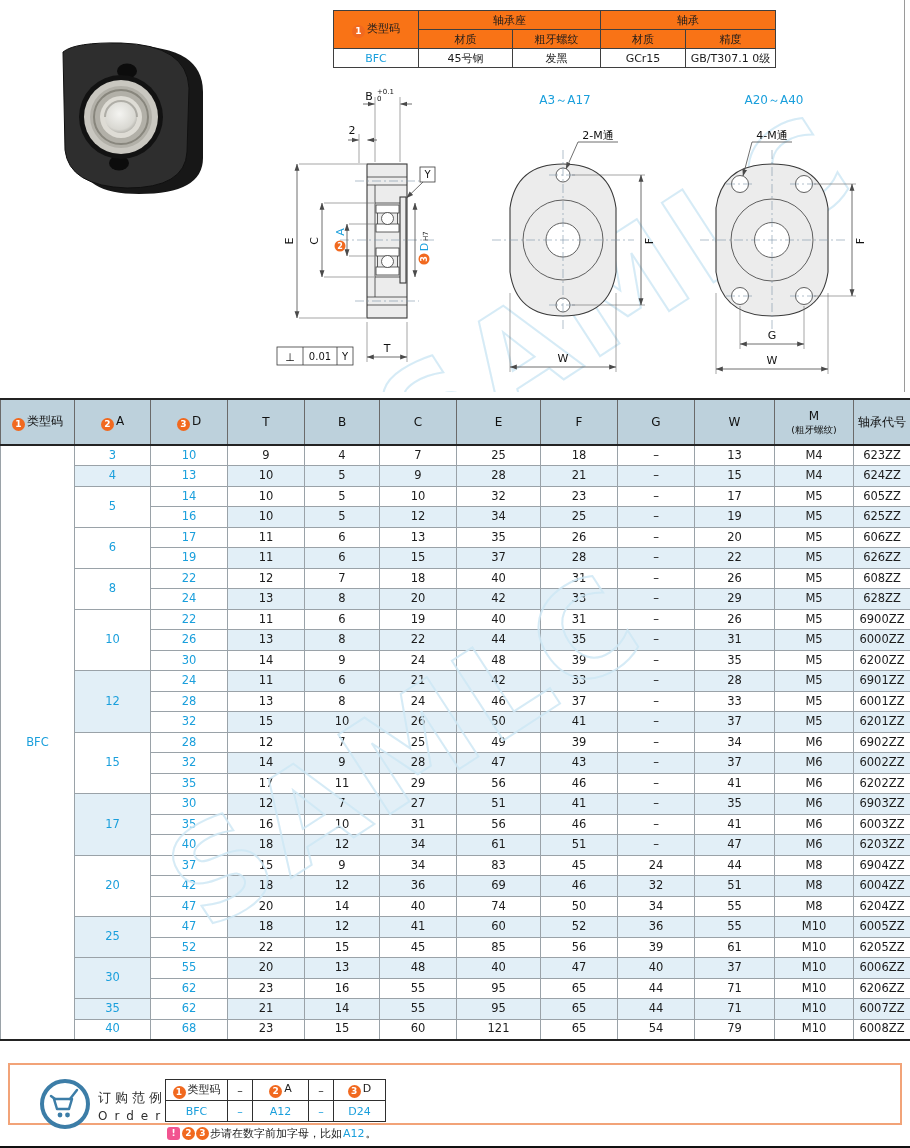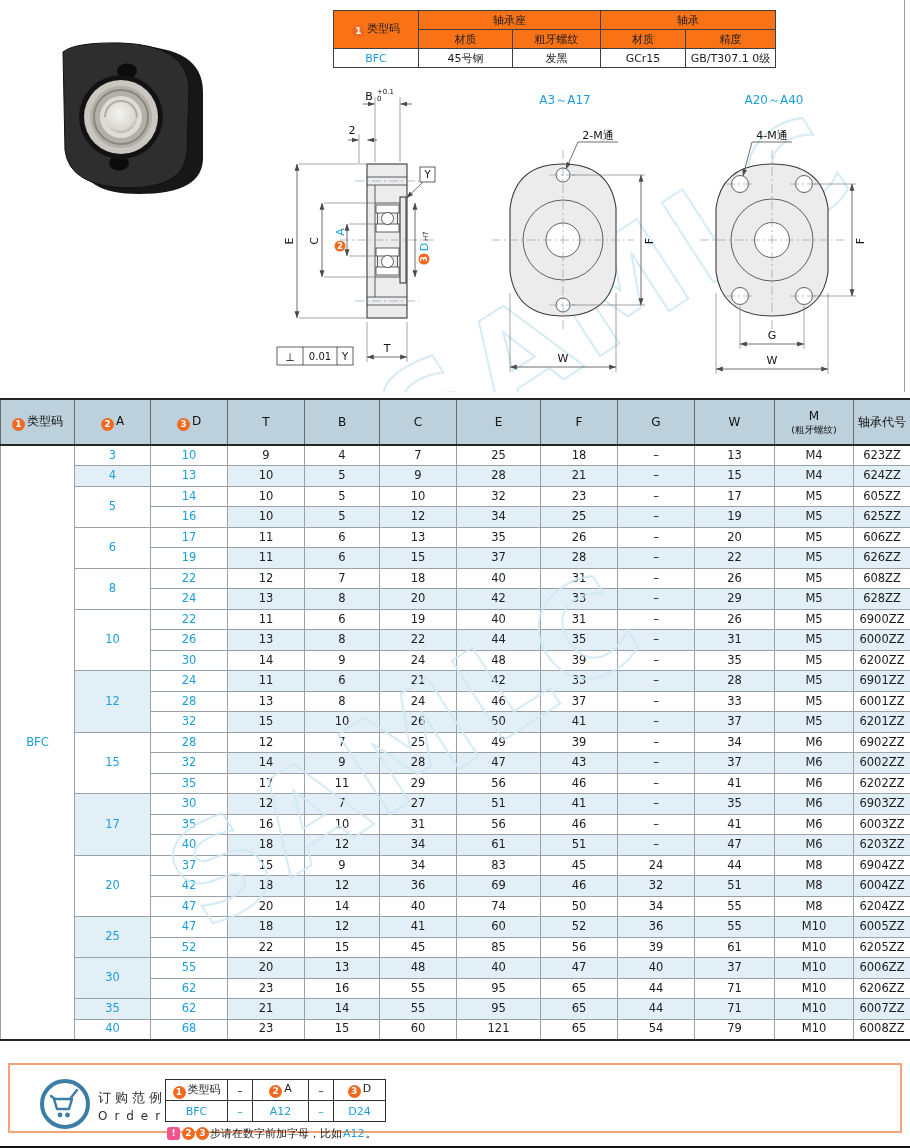--- a/index.html
+++ b/index.html
@@ -49,21 +49,21 @@
           padding:0; line-height:1; background:#fff; }
   #main-table { border-bottom:2px solid #232323; }
   #main-table td.typecode, #main-table td.aval, #main-table td.dval { color:#1a9fdc; }
   #main-table tr.alt td { background:#e2eff7; }
   #main-table tr.alt td.dval, #main-table td.typecode, #main-table td.aval { background:#fff; }
   #main-table tr:last-child td { border-bottom:2px solid #232323; }
 
   #table-watermark { position:absolute; left:0; top:398px; width:910px; height:648px; pointer-events:none; }
 
   
-  #order-box { position:absolute; left:8px; top:1063px; width:894px; height:70px; border:2px solid #f2a378; background:#fff; }
+  #order-box { position:absolute; left:8px; top:1063px; width:894px; height:62px; border:2px solid #f2a378; background:#fff; }
   #cart { position:absolute; left:29px; top:13px; width:52px; height:52px; }
   .order-title-cn { position:absolute; left:88px; top:24px; font-size:13px; letter-spacing:4px; color:#2e2e2e; white-space:nowrap; }
   .order-title-en { position:absolute; left:88px; top:44px; font-size:12px; letter-spacing:7px; color:#2e2e2e; }
   #order-table { position:absolute; left:155px; top:14px; border-collapse:collapse; table-layout:fixed; }
   #order-table th, #order-table td { border:1px solid #2f2f2f; text-align:center; font-weight:normal;
           font-size:11px; height:21px; padding:0; background:#fff; }
   #order-note { position:absolute; left:157px; top:61px; font-size:11px; color:#222; display:flex; align-items:center; gap:1px; white-space:nowrap; }
   .exclaim { display:inline-block; width:13px; height:13px; background:#f25490; color:#fff; border-radius:3px;
           font-weight:bold; text-align:center; line-height:13px; font-size:9px; margin-right:1px; }
   #order-note .cnum { margin-right:0; }

